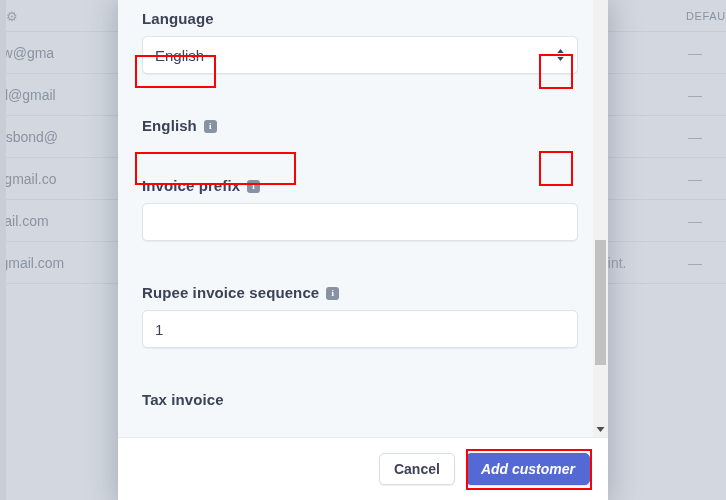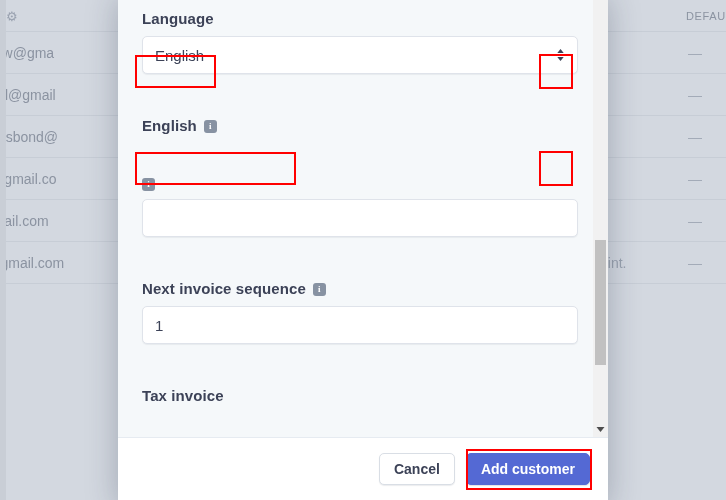--- a/index.html
+++ b/index.html
@@ -260,20 +260,21 @@
     padding: 0 14px;
     background: #5469d4;
     border: 1px solid #5469d4;
     border-radius: 5px;
     box-shadow: 0 1px 1px rgba(60,66,87,0.15);
     font-size: 14px;
     font-weight: bold;
     color: #ffffff;
     font-family: "Liberation Sans", sans-serif;
     cursor: pointer;
+    font-style: italic;
   }
 </style>
 </head>
 <body>
 
 <div class="app-bg">
 
   <div class="bg-table">
 
     <div class="bg-row header-row">
@@ -340,28 +341,29 @@
 
       <div class="field">
         <div class="field-label">
           <span>English</span>
           <span class="info-icon">i</span>
         </div>
       </div>
 
       <div class="field">
         <div class="field-label">
+          <span>Invoice prefix</span>
           <span class="info-icon">i</span>
         </div>
         <input class="text-input" type="text" value="" style="">
       </div>
 
       <div class="field">
         <div class="field-label">
-          <span>Next invoice sequence</span>
+          <span>Rupee invoice sequence</span>
           <span class="info-icon">i</span>
         </div>
         <input class="text-input" type="text" value="1" style="">
       </div>
 
       <div class="field-partial">Tax invoice</div>
 
     </div>
 
     <div class="scrollbar">

